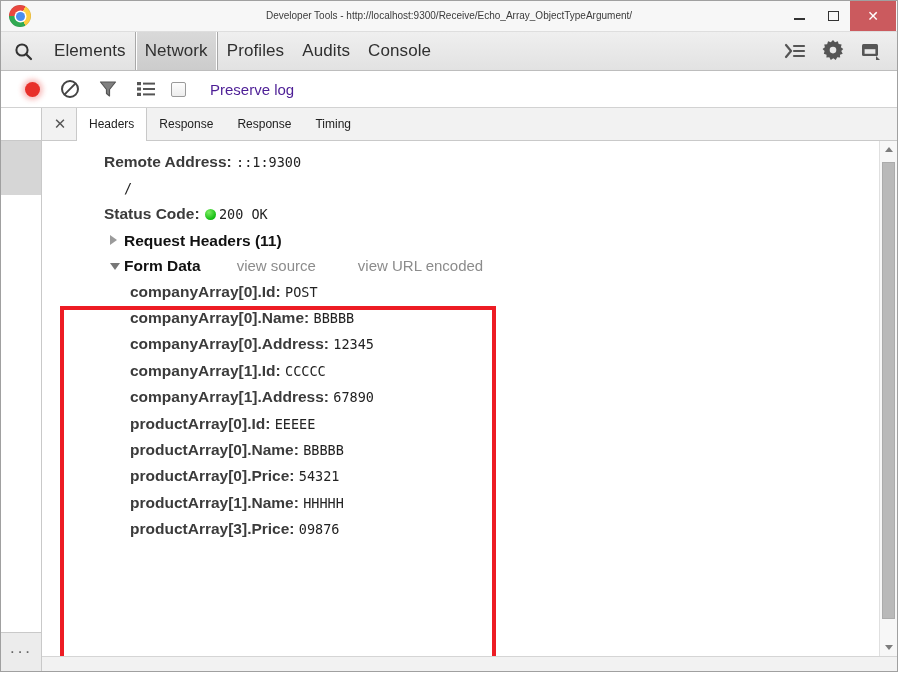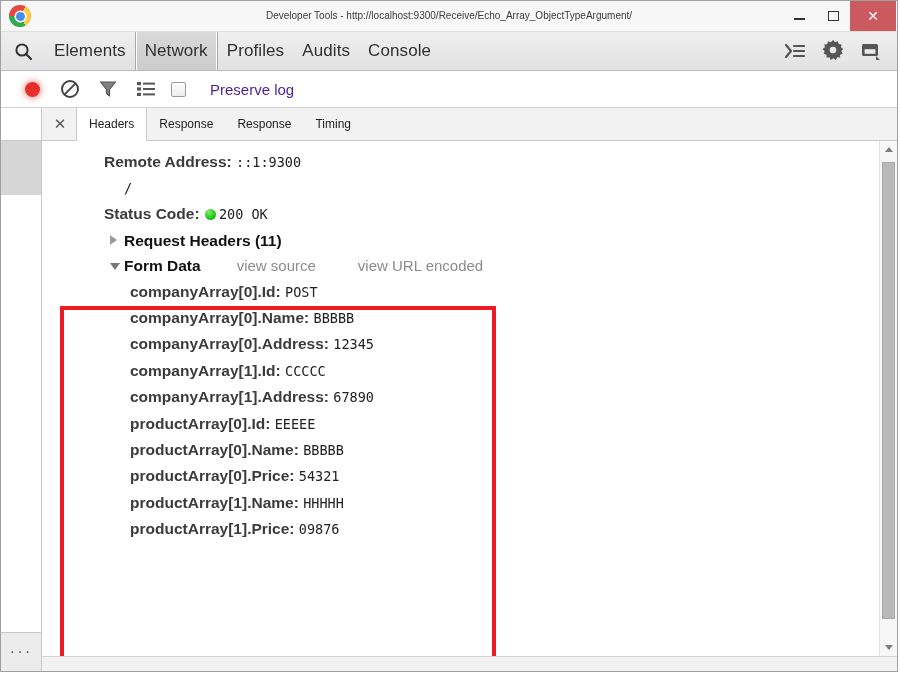--- a/index.html
+++ b/index.html
@@ -592,21 +592,21 @@
           </div>
           <div class="formrow">
             <span class="fk">productArray[0].Price:</span>
             <span class="fv">54321</span>
           </div>
           <div class="formrow">
             <span class="fk">productArray[1].Name:</span>
             <span class="fv">HHHHH</span>
           </div>
           <div class="formrow">
-            <span class="fk">productArray[1].Price:</span>
+            <span class="fk">productArray[3].Price:</span>
             <span class="fv">09876</span>
           </div>
 
         </div>
 
         <div class="scrollbar">
           <div class="sb-arrow">
               <span class="up"></span>
             </div>
           <div class="sb-track">

